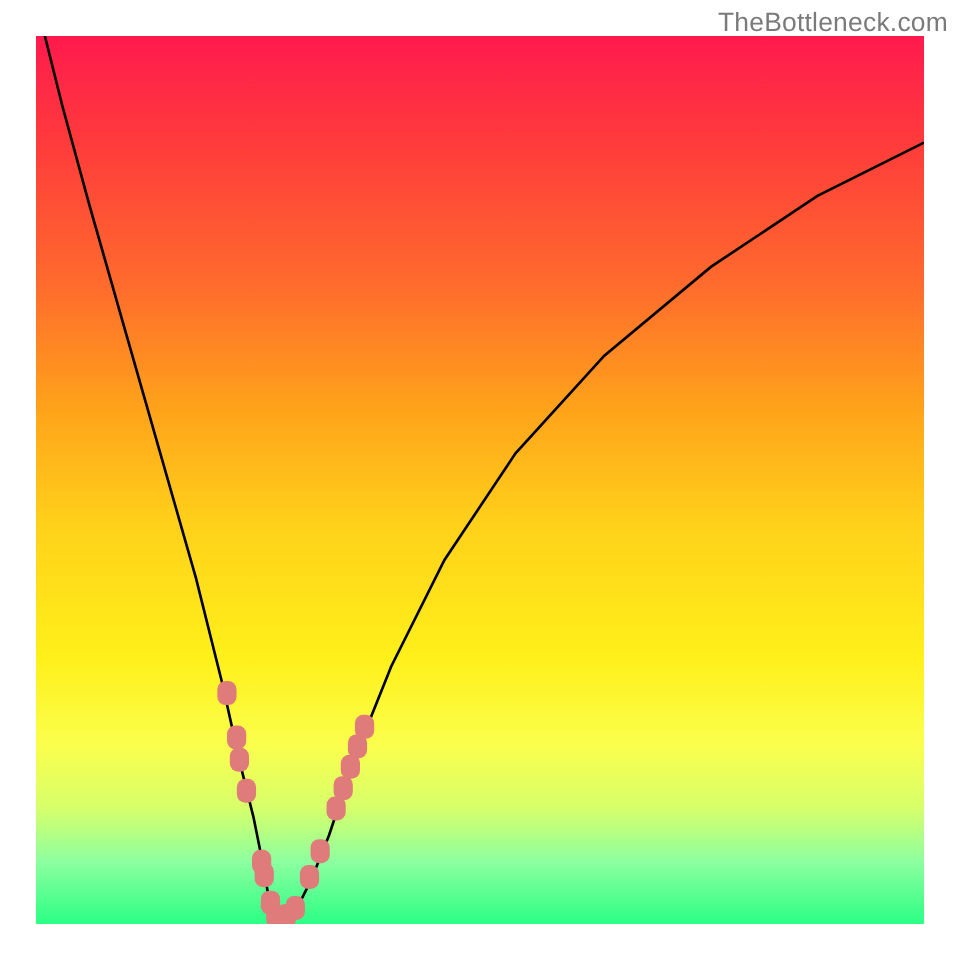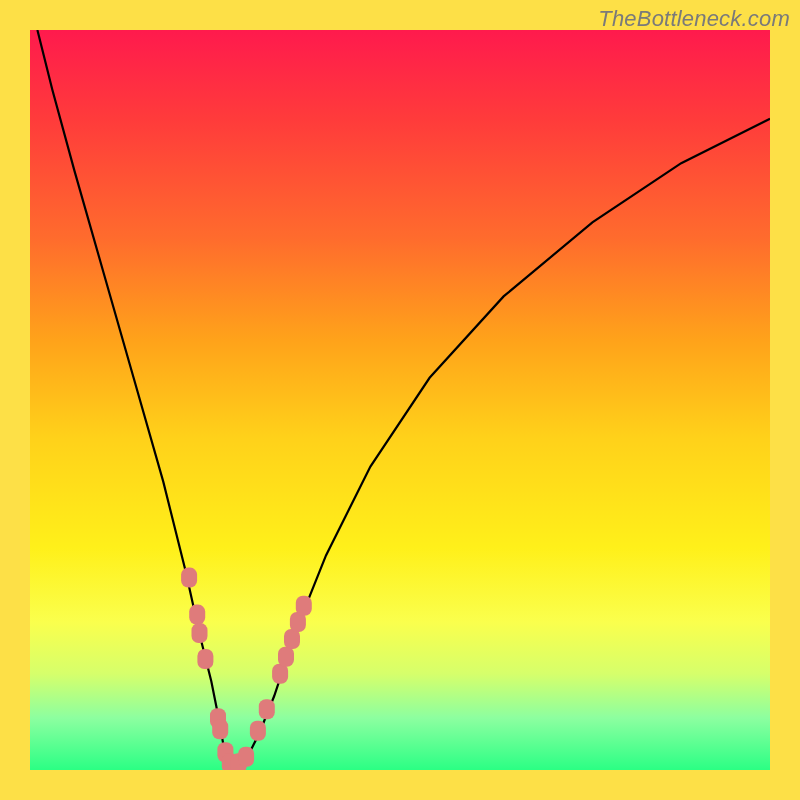--- a/index.html
+++ b/index.html
@@ -7,22 +7,21 @@
     padding: 0;
     width: 800px;
     height: 800px;
     overflow: hidden;
     background: #000;
     font-family: Arial, Helvetica, sans-serif;
   }
   .frame {
     position: absolute;
     inset: 0;
-    background: #fde047;
-    font-style: italic;
+    background: #ffffff;
   }
   .plot {
     position: absolute;
     left: 30px;
     top: 30px;
     width: 740px;
     height: 740px;
     background: linear-gradient(to bottom,
       #ff1a4d 0%,
       #ff3b3b 12%,

